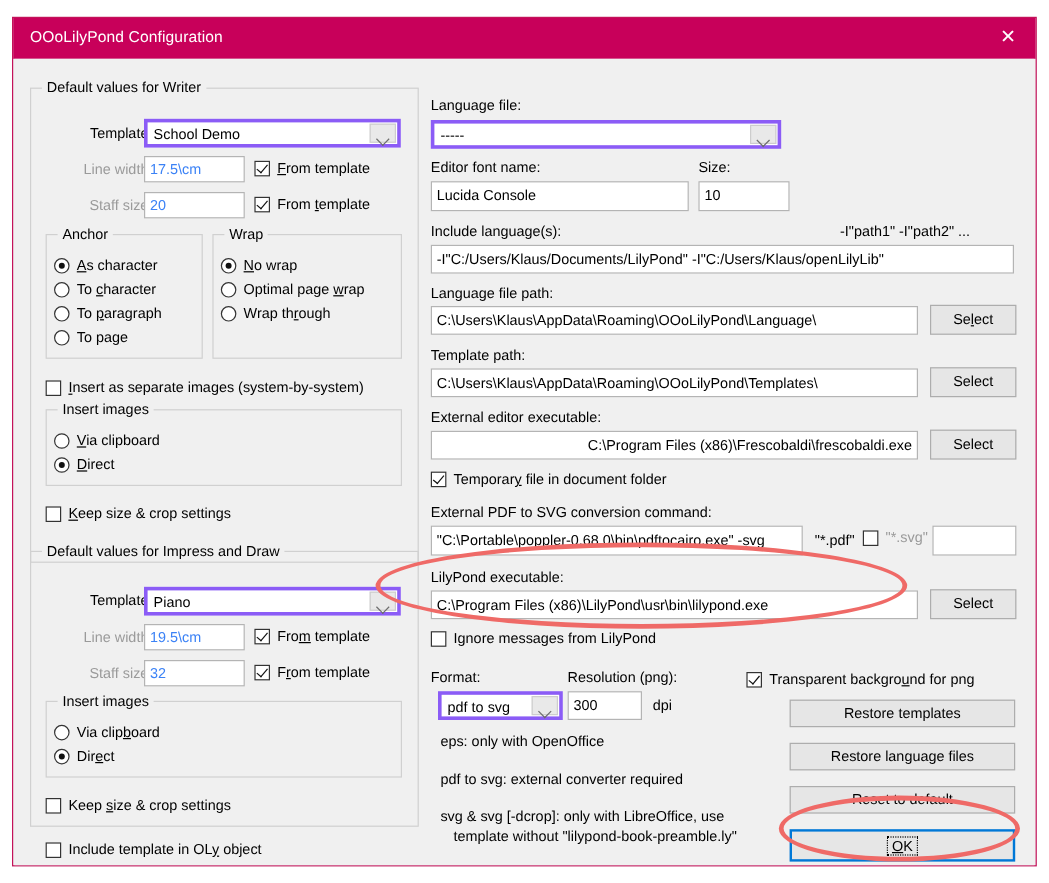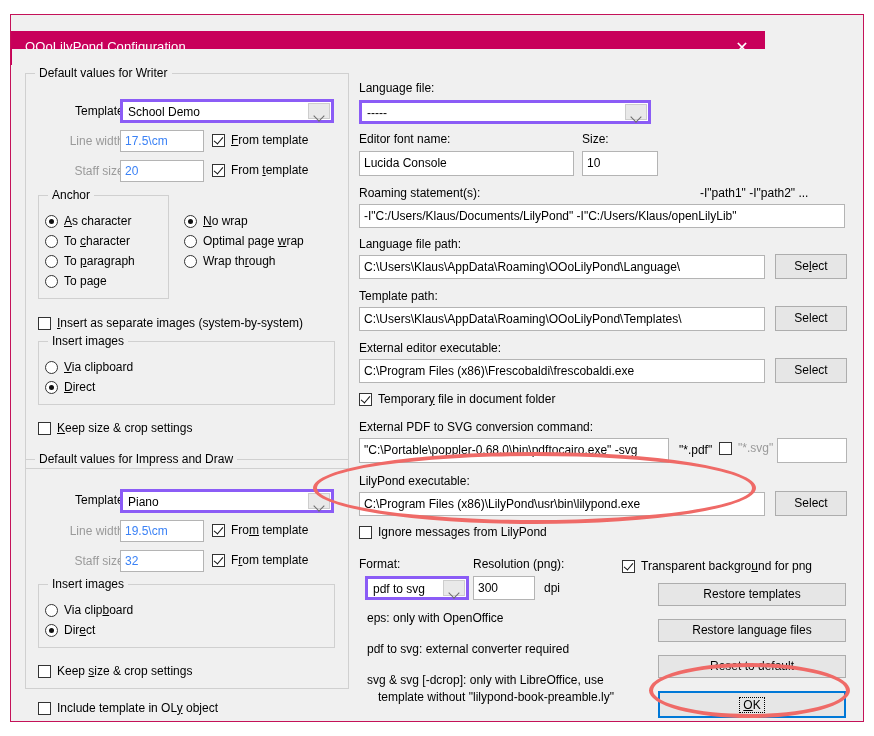--- a/index.html
+++ b/index.html
@@ -1,19 +1,19 @@
 <!DOCTYPE html>
 <html><head>
 <meta charset="utf-8">
 <style>
   html,body{margin:0;padding:0;background:#fff;}
   body{width:874px;height:736px;font-family:"Liberation Sans",sans-serif;font-size:12px;color:#000;overflow:hidden;}
   .screen{position:relative;width:874px;height:736px;background:#ffffff;}
   .window{position:absolute;left:10px;top:14px;width:854px;height:708px;background:#f0f0f0;border:1px solid #c41259;box-sizing:border-box;}
-  .titlebar{position:absolute;left:0;top:0;width:754px;height:34px;background:#c8005a;margin-top:16px;}
+  .titlebar{position:absolute;left:0;top:0;width:852px;height:34px;background:#c8005a;}
   .title-text{position:absolute;left:14px;top:8px;color:#fff;font-size:13px;letter-spacing:.1px;}
   .close-btn{position:absolute;right:0;top:0;width:46px;height:34px;color:#fff;font-size:16px;line-height:34px;text-align:center;cursor:pointer;}
   .client{position:absolute;left:1px;top:34px;width:850px;height:672px;background:#f0f0f0;}
 
   .group{position:absolute;border:1px solid #d0d0d0;box-sizing:border-box;}
   .group>.glabel{position:absolute;top:-8px;left:9px;background:#f0f0f0;padding:0 4px;font-size:12px;color:#000;white-space:nowrap;}
 
   .lbl{position:absolute;font-size:12px;color:#000;white-space:nowrap;}
   .lbl.dim{color:#9a9a9a;}
   .lbl.r{text-align:right;}
@@ -98,20 +98,23 @@
       </div>
       <div class="rb" style="left:33px;top:205px;">
         <span class="rbbox"></span>
         <span class="rblab">To <u>p</u>aragraph</span>
       </div>
       <div class="rb" style="left:33px;top:225px;">
         <span class="rbbox"></span>
         <span class="rblab">To pa<u>g</u>e</span>
       </div>
 
+      <div class="group" style="left:165px;top:146px;width:158px;height:104px;">
+        <div class="glabel">Wrap</div>
+      </div>
       <div class="rb" style="left:172px;top:165px;">
         <span class="rbbox on"></span>
         <span class="rblab"><u>N</u>o wrap</span>
       </div>
       <div class="rb" style="left:172px;top:185px;">
         <span class="rbbox"></span>
         <span class="rblab">Optimal page <u>w</u>rap</span>
       </div>
       <div class="rb" style="left:172px;top:205px;">
         <span class="rbbox"></span>
@@ -190,38 +193,38 @@
       <div class="combo" style="left:347px;top:51px;width:292px;">
         <div class="ctext">-----</div>
         <div class="cbtn"></div>
       </div>
 
       <div class="lbl" style="left:347px;top:83px;">Editor font name:</div>
       <div class="lbl" style="left:570px;top:83px;">Size:</div>
       <div class="tf" style="left:347px;top:102px;width:215px;height:25px;line-height:23px;">Lucida Console</div>
       <div class="tf" style="left:570px;top:102px;width:76px;height:25px;line-height:23px;">10</div>
 
-      <div class="lbl" style="left:347px;top:137px;">Roaming statement(s):</div>
+      <div class="lbl" style="left:347px;top:137px;">Include language(s):</div>
       <div class="lbl" style="left:688px;top:137px;">-I"path1" -I"path2" ...</div>
       <div class="tf" style="left:347px;top:155px;width:486px;height:24px;line-height:22px;">-I"C:/Users/Klaus/Documents/LilyPond"  -I"C:/Users/Klaus/openLilyLib"</div>
 
       <div class="lbl" style="left:347px;top:188px;">Language file path:</div>
       <div class="tf" style="left:347px;top:206px;width:406px;height:24px;line-height:22px;">C:\Users\Klaus\AppData\Roaming\OOoLilyPond\Language\</div>
       <div class="btn" style="left:763px;top:205px;width:72px;height:25px;line-height:23px;">
         <span class="bl">Se<u>l</u>ect</span>
       </div>
 
       <div class="lbl" style="left:347px;top:240px;">Template path:</div>
       <div class="tf" style="left:347px;top:258px;width:406px;height:24px;line-height:22px;">C:\Users\Klaus\AppData\Roaming\OOoLilyPond\Templates\</div>
       <div class="btn" style="left:763px;top:257px;width:72px;height:25px;line-height:23px;">
         <span class="bl">Select</span>
       </div>
 
       <div class="lbl" style="left:347px;top:292px;">External editor executable:</div>
-      <div class="tf" style="left:347px;top:310px;width:406px;height:24px;line-height:22px;">C:\Program Files (x86)\Frescobaldi\frescobaldi.exe</div>
+      <div class="tf" style="left:347px;top:310px;width:406px;height:24px;line-height:22px;text-align:right;">C:\Program Files (x86)\Frescobaldi\frescobaldi.exe</div>
       <div class="btn" style="left:763px;top:309px;width:72px;height:25px;line-height:23px;">
         <span class="bl">Select</span>
       </div>
 
       <div class="cb" style="left:347px;top:343px;">
         <span class="cbbox on"></span>
         <span class="cblab">Temporar<u>y</u> file in document folder</span>
       </div>
 
       <div class="lbl" style="left:347px;top:371px;">External PDF to SVG conversion command:</div>

